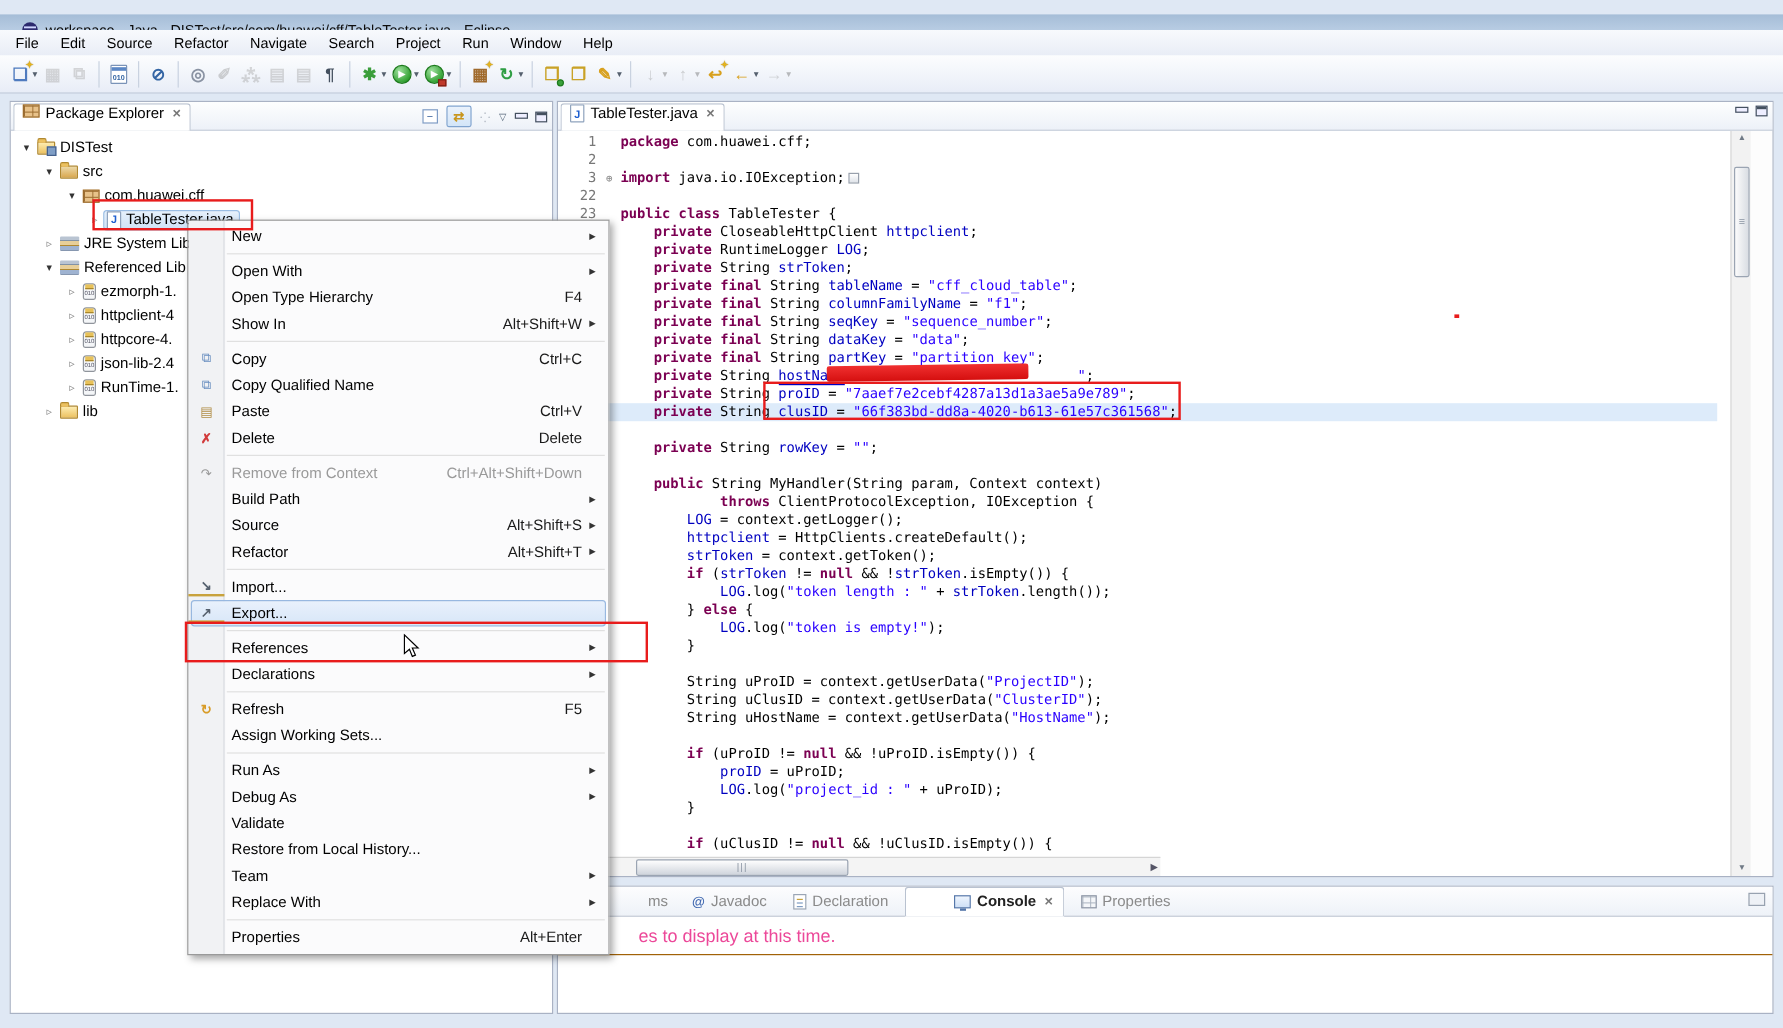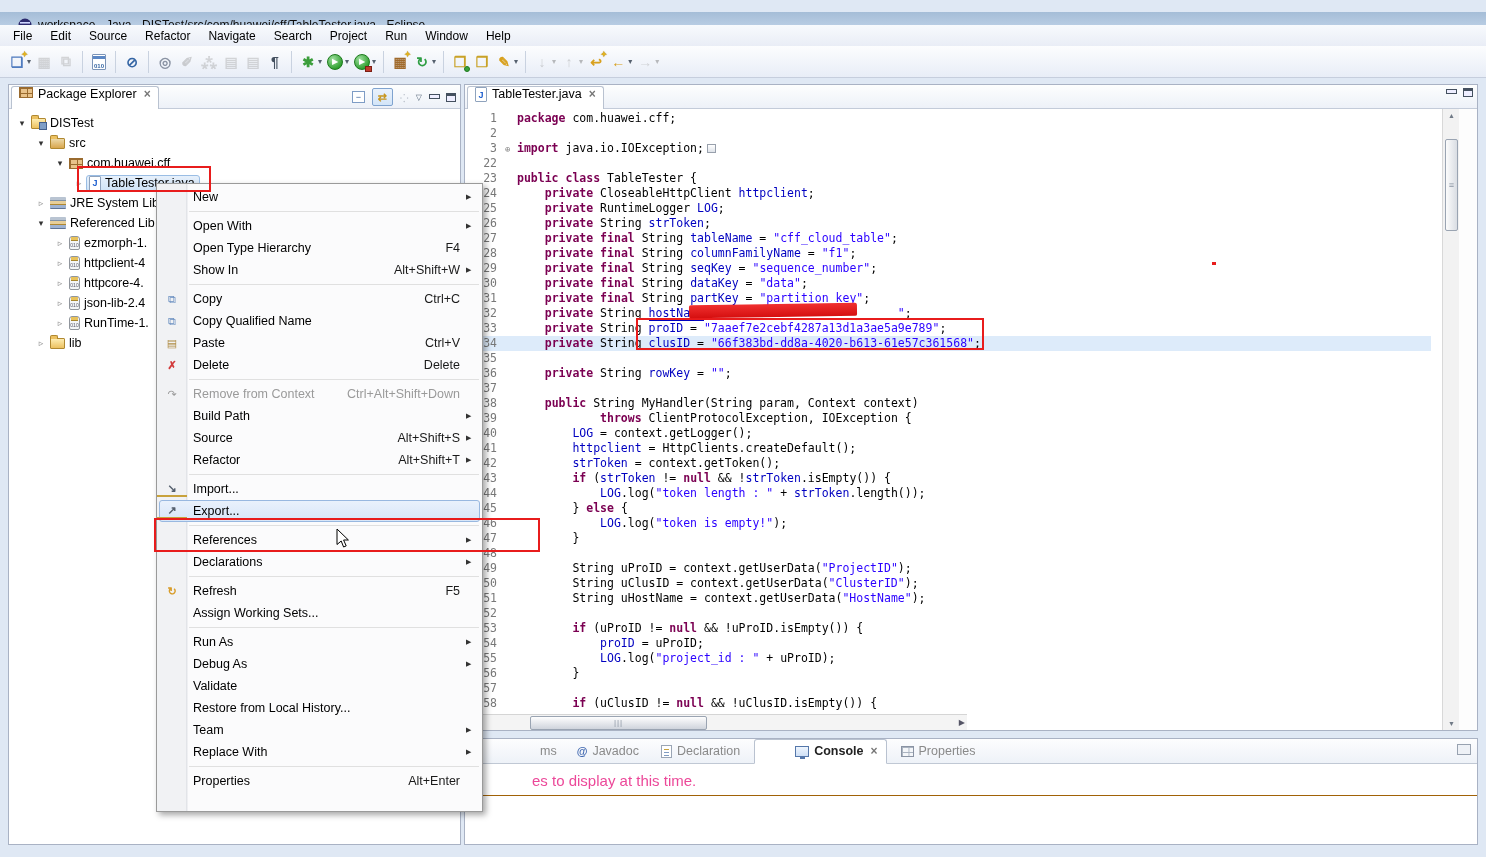--- a/index.html
+++ b/index.html
@@ -111,23 +111,23 @@
   .bt-javadoc::before { content:"@"; color:#4068b0; font-weight:bold; font-size:11px; }
   .bt-page { width:11px; height:13px; background:#fff; border:1px solid #9aa5b5; position:relative; }
   .bt-page::before { content:""; position:absolute; left:2px; top:3px; right:2px; height:1px; background:#c8a23c; box-shadow:0 3px 0 #7f9cc2, 0 6px 0 #7f9cc2; }
   .bt-console { width:14px; height:11px; border:1px solid #5577aa; background:linear-gradient(#eef5fe,#cfe0f6); position:relative; }
   .bt-console::after { content:""; position:absolute; left:4px; bottom:-3px; width:5px; height:2px; background:#5577aa; }
   .bt-props { width:13px; height:11px; border:1px solid #8a93a3; background-image:linear-gradient(#aab3c0 1px,transparent 1px),linear-gradient(90deg,#aab3c0 1px,transparent 1px); background-size:6.5px 5px; background-color:#f4f6f9; }
   .bp-right-ico { position:absolute; right:6px; top:5px; width:14px; height:11px; border:1px solid #98a2b0; background:#eef1f6; }
   .console-msg { padding:8px 0 6px 67px; font-size:15px; color:#ec4899; border-bottom:1px solid #a16207; }
 
   
-  #ctx-menu { position:absolute; left:156px; top:183px; width:327px; z-index:10;
+  #ctx-menu { position:absolute; left:156px; top:183px; width:352px; z-index:10;
     background:linear-gradient(90deg,#f1f2f4 0,#f1f2f4 29px,#e2e4e8 29px,#e2e4e8 30px,#fbfbfc 31px,#fbfbfc 100%);
-    border:1px solid #9a9a9a; box-shadow:3px 3px 6px rgba(0,0,0,.35); padding:2px 0 19px; font-size:12.5px; }
+    border:1px solid #9a9a9a; box-shadow:3px 3px 6px rgba(0,0,0,.35); padding:2px 0 3px; font-size:12.5px; }
   .cm-item { position:relative; height:22px; display:flex; align-items:center; }
   .cm-ico { width:30px; flex:none; text-align:center; font-size:11px; }
   .cm-label { padding-left:6px; flex:1; }
   .cm-short { padding-right:6px; color:#1a1a1a; }
   .cm-arrow { width:16px; font-size:7px; color:#333; }
   .cm-item.disabled .cm-label,.cm-item.disabled .cm-short,.cm-item.disabled .cm-ico { color:#9a9a9a; }
   .cm-item.hovered::before { content:""; position:absolute; left:2px; right:2px; top:0; bottom:0;
     background:linear-gradient(#e9f1fc,#d7e6f8); border:1px solid #98b8e0; border-radius:3px; }
   .cm-item > * { position:relative; }
   .cm-sep { height:7px; display:flex; align-items:center; padding-left:32px; padding-right:3px; }

